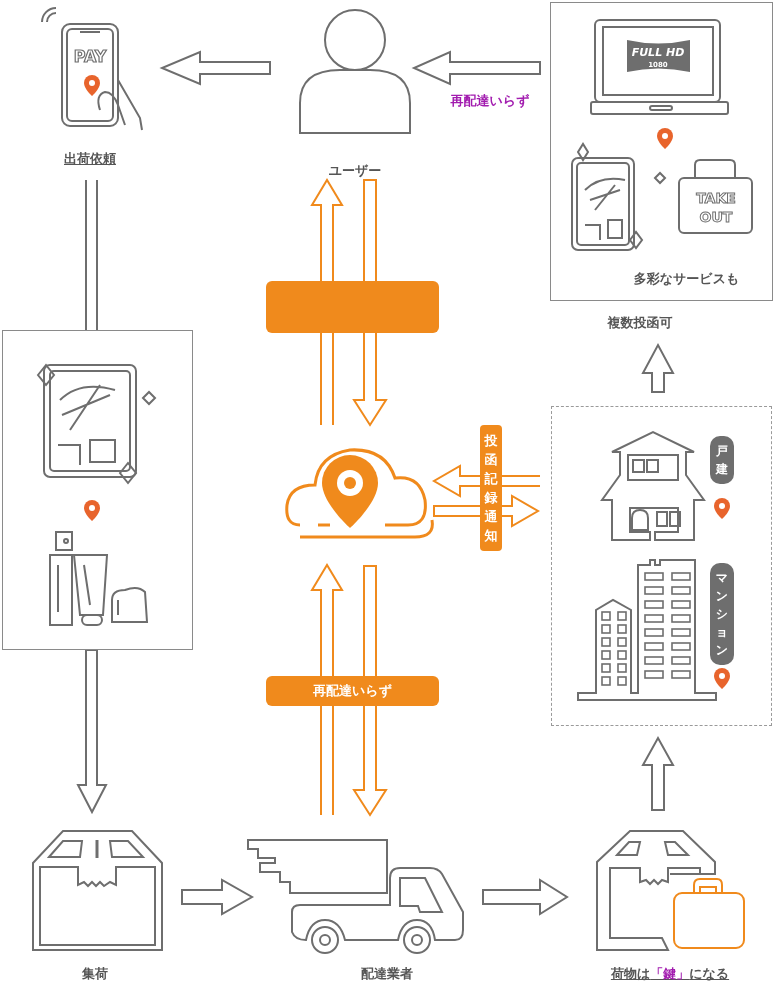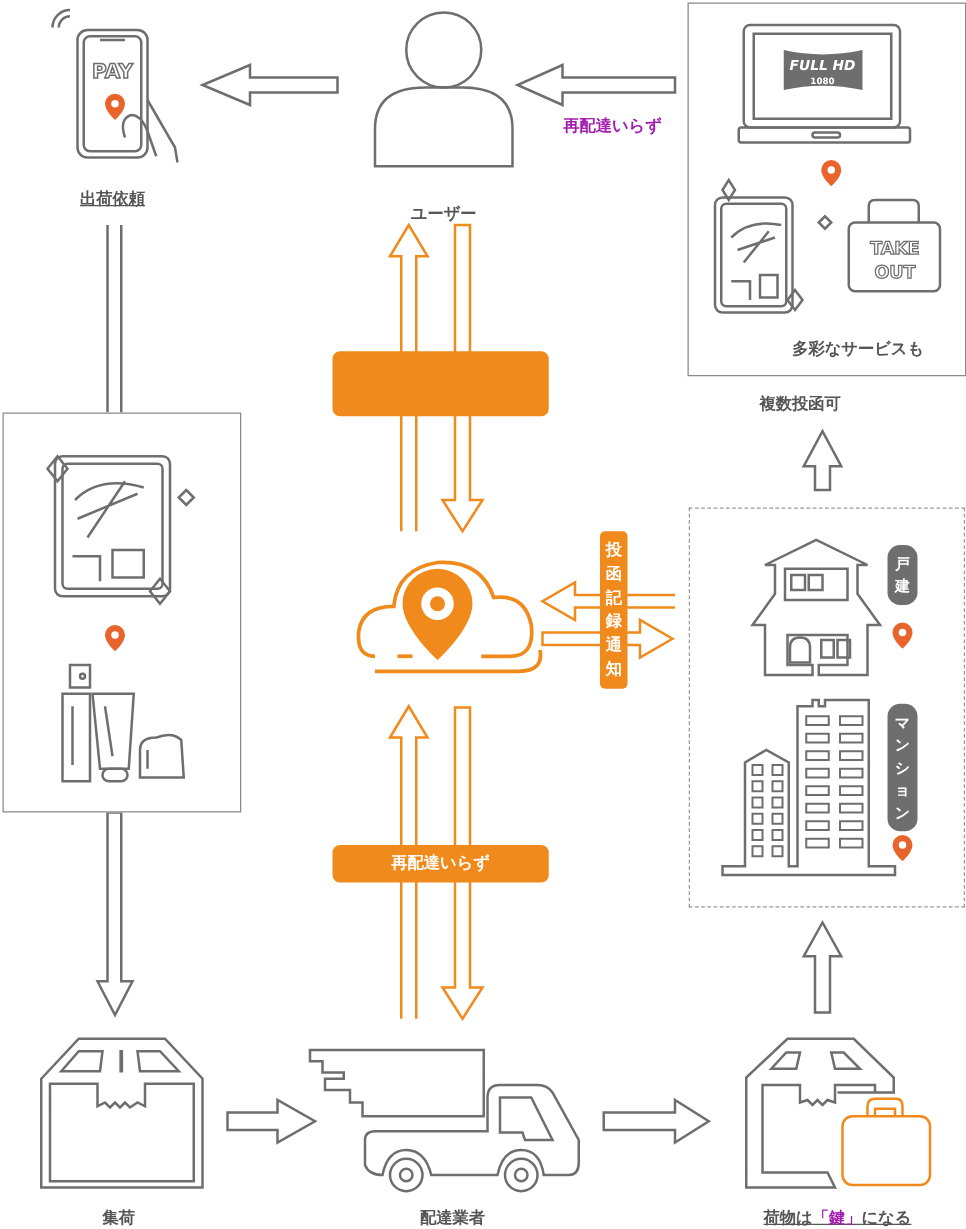--- a/index.html
+++ b/index.html
@@ -203,21 +203,21 @@
       <circle cx="722" cy="676" r="3" fill="#fff"></circle>
     </g>
   </svg>
 
 <div class="label" style="left:40px; top:150px; width:100px;text-decoration:underline;">出荷依頼</div>
 <div class="label" style="left:305px; top:150px; width:100px;margin-top:12px;">ユーザー</div>
 <div class="label orange-text" style="left:440px; top:92px; width:100px;">再配達いらず</div>
 <div class="label" style="left:594px; top:270px; width:185px;">多彩なサービスも</div>
 <div class="label" style="left:580px; top:314px; width:120px;">複数投函可</div>
 <div class="label" style="left:60px; top:965px; width:70px;">集荷</div>
-<div class="label" style="left:312px; top:965px; width:100px;">配達業者</div>
+<div class="label" style="left:337px; top:965px; width:100px;">配達業者</div>
 <div class="label" style="left:570px; top:965px; width:200px;text-decoration:underline;">
   <span>荷物は</span><span class="orange-text">「鍵」</span><span>になる</span>
 </div>
 
 <div class="badge" style="left:266px; top:281px; width:173px; height:52px; padding-top:5px; box-sizing:border-box;">
 </div>
 <div class="badge" style="left:266px; top:676px; width:173px; height:30px; line-height:30px;">再配達いらず</div>
 <div class="vbadge" style="left:480px; top:425px;">
   <span class="vchar">投</span>
   <span class="vchar">函</span>

